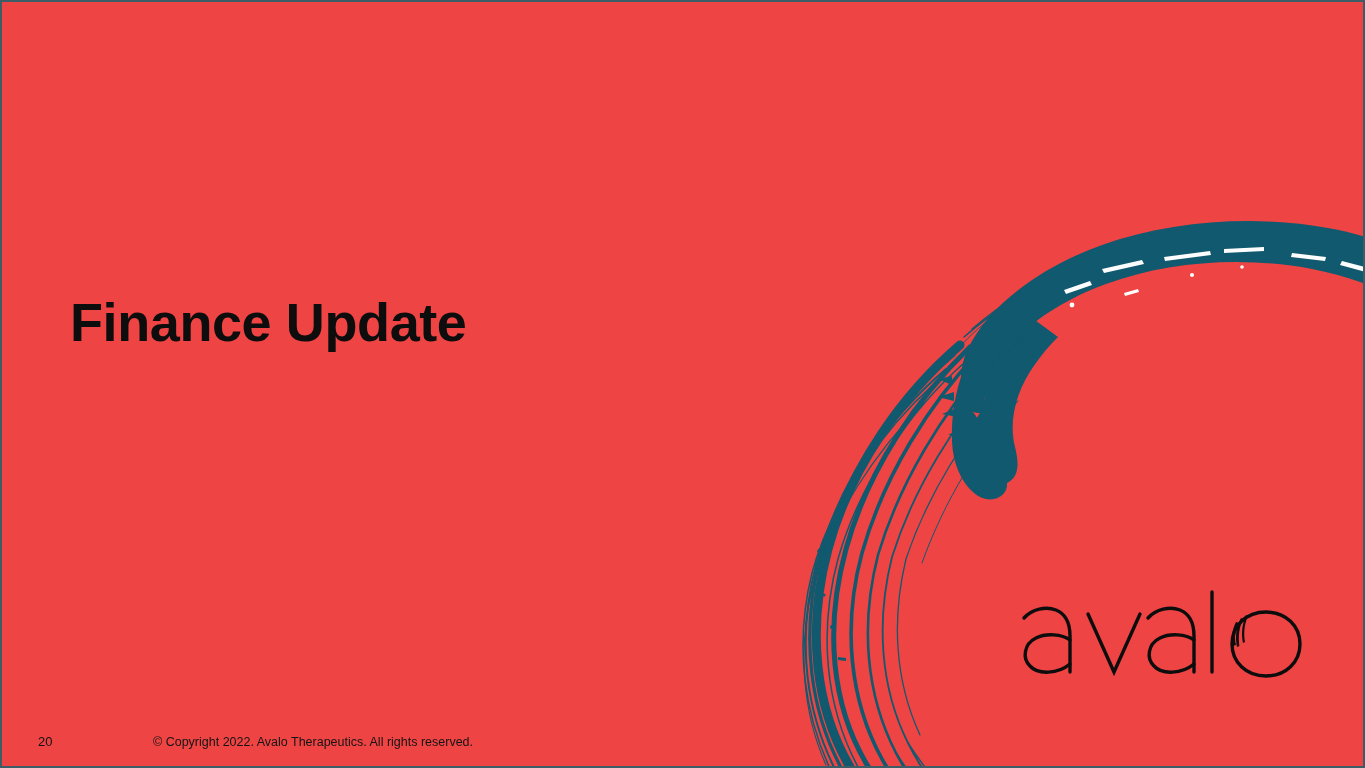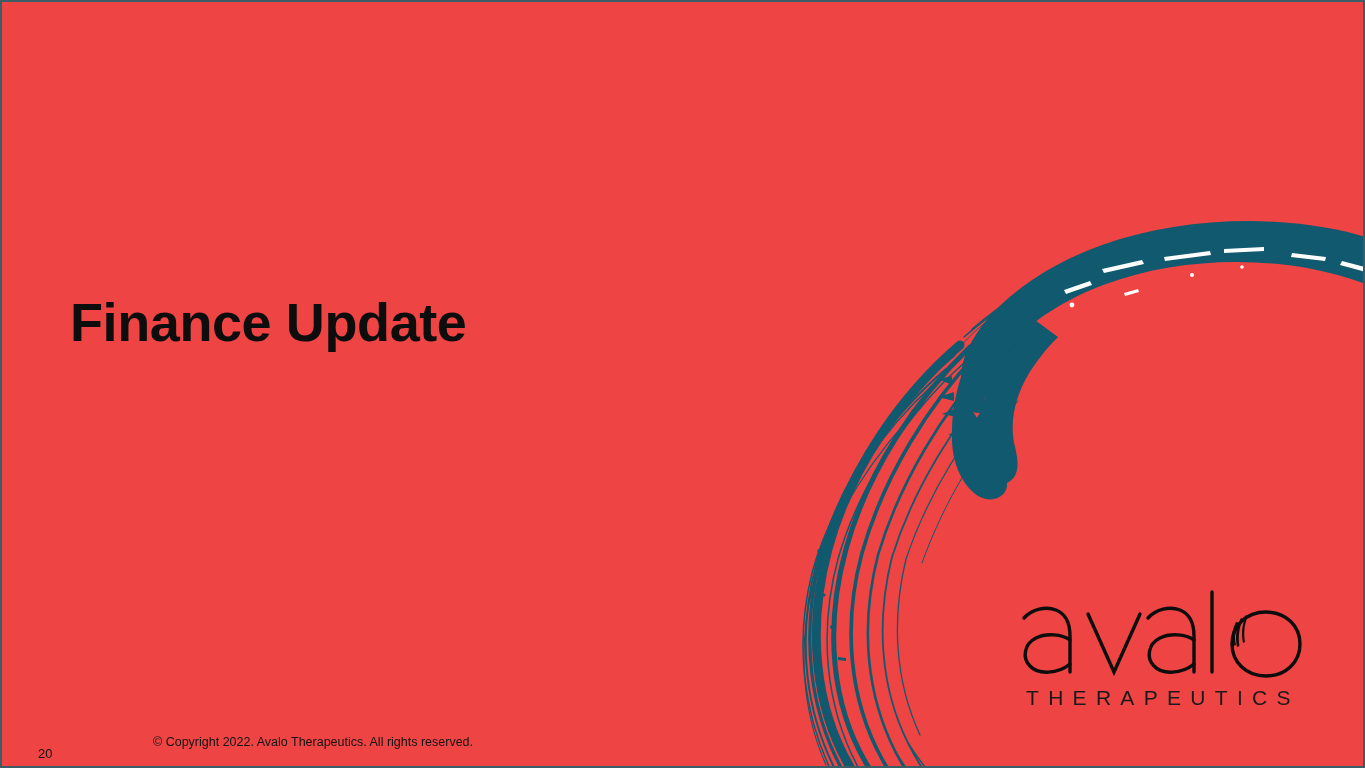--- a/index.html
+++ b/index.html
@@ -94,21 +94,20 @@
     width: 100%;
     height: 20px;
   }
   .page-number {
     position: absolute;
     left: 36px;
     top: 0;
     font-size: 13px;
     color: #111111;
     line-height: 20px;
-    margin-top: 12px;
   }
   .copyright {
     position: absolute;
     left: 109px;
     top: 0;
     font-size: 12.5px;
     color: #141414;
     line-height: 20px;
     white-space: nowrap;
     margin-left: 42px;
@@ -243,21 +242,20 @@
           <path d="M252 24 C 272 24, 286 38, 286 56 C 286 74, 272 88, 252 88 C 232 88, 218 74, 218 56 C 218 38, 232 24, 252 24"></path>
         </g>
 
         <g fill="#0d0d0d">
           <path d="M222 34 C 218 42, 217 50, 219 58 l3 -1 C 220 50, 221 42, 225 35 z"></path>
           <path d="M227 30 C 222 39, 221 49, 223 59 l2.4 -1 C 224 49, 225 40, 229 31 z"></path>
           <path d="M232 27 C 228 36, 227 46, 229 55 l2 -1 C 229.6 46, 230 37, 234 28 z"></path>
         </g>
       </svg>
     </div>
-    <div class="logo-tagline">THERAPEUTICS</div>
   </div>
 
   <div class="footer">
     <div class="page-number">20</div>
     <div class="copyright">© Copyright 2022. Avalo Therapeutics. All rights reserved.</div>
   </div>
 
 </div>
 
 </body></html>

